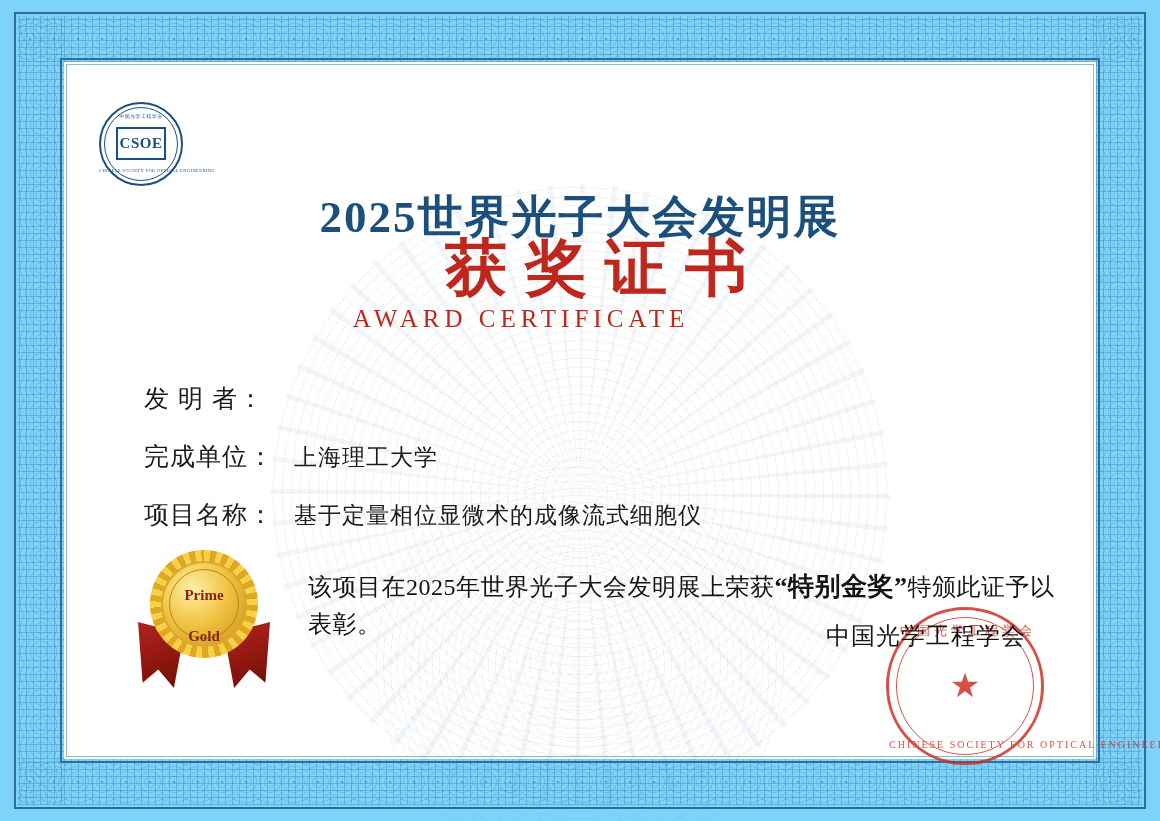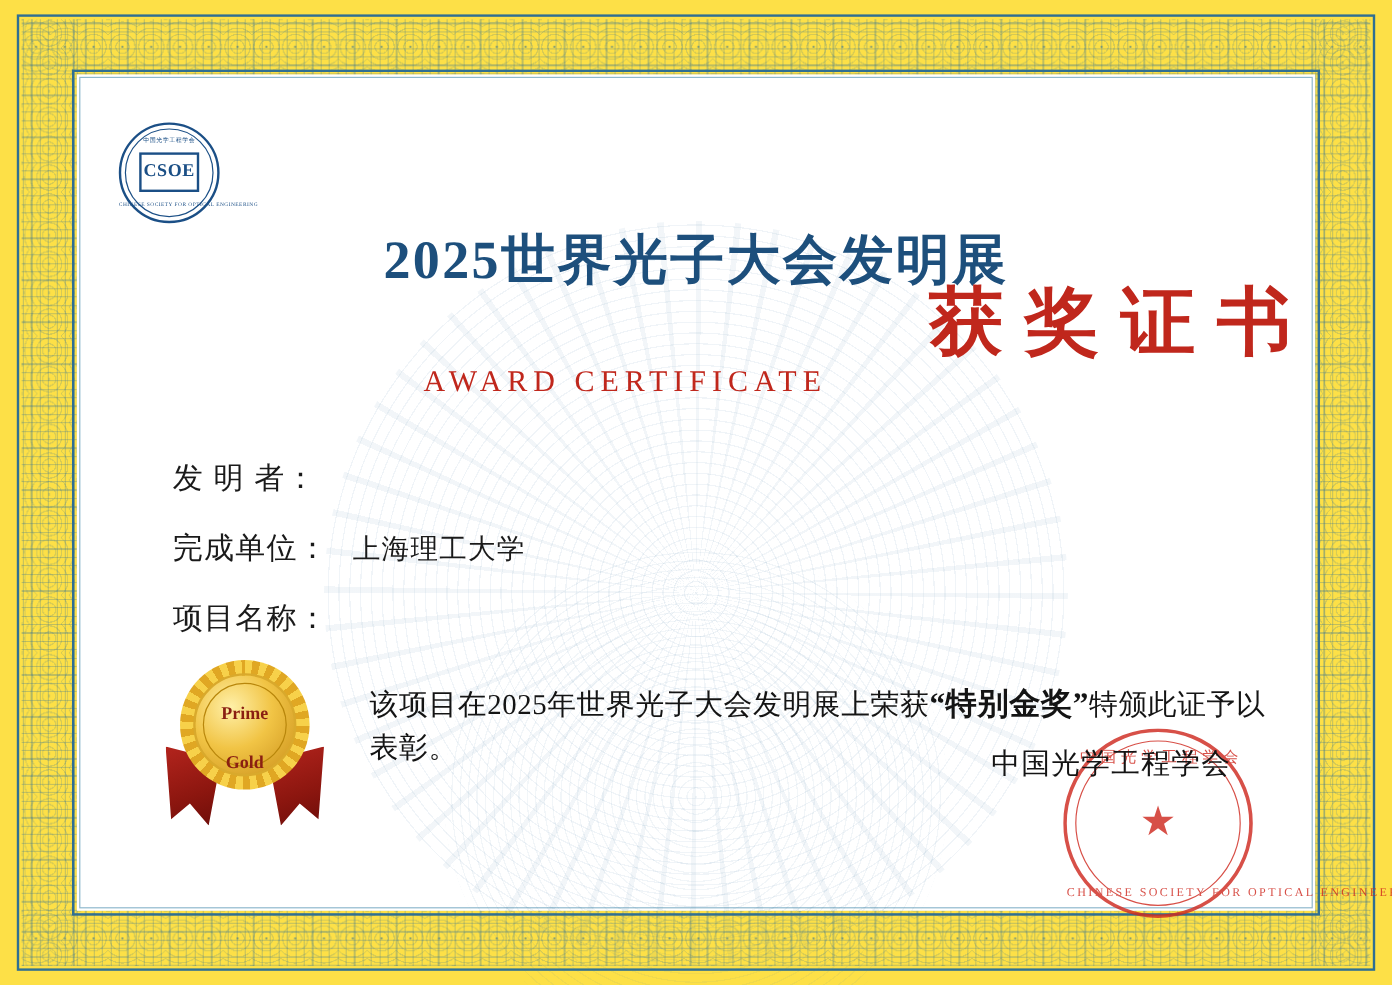--- a/index.html
+++ b/index.html
@@ -11,21 +11,21 @@
     width: 1160px;
     height: 821px;
     font-family: "Liberation Serif", serif;
     overflow: hidden;
   }
 
   #certificate {
     position: relative;
     width: 1160px;
     height: 821px;
-    background: #fde047;
+    background: #7dd3fc;
     overflow: hidden;
   }
 
   
   .border-outer {
     position: absolute;
     left: 14px; top: 12px;
     width: 1132px; height: 797px;
     border: 2px solid #2f6f93;
     box-sizing: border-box;
@@ -186,28 +186,29 @@
     font-weight: bold;
     color: #1d4f7c;
     letter-spacing: 2px;
     white-space: nowrap;
     margin-top: 28px;
   }
   .title-award {
     position: absolute;
     left: 0; top: 162px;
     width: 1028px;
-    text-align: right;
+    text-align: center;
     font-family: "Liberation Serif", serif;
     font-size: 62px;
     font-weight: bold;
     color: #c0271c;
     letter-spacing: 18px;
     text-indent: 18px;
     white-space: nowrap;
+    padding-left: 16px;
   }
   .title-en {
     position: absolute;
     left: 0; top: 241px;
     width: 905px;
     text-align: center;
     font-family: "Liberation Serif", serif;
     font-size: 25px;
     color: #c0271c;
     letter-spacing: 5px;
@@ -424,20 +425,21 @@
     <div class="fields">
       <div class="field-row">
         <div class="field-label">发 明 者：</div>
       </div>
       <div class="field-row">
         <div class="field-label">完成单位：</div>
         <div class="field-value">上海理工大学</div>
       </div>
       <div class="field-row">
         <div class="field-label">项目名称：</div>
+        <div class="field-value">基于定量相位显微术的成像流式细胞仪</div>
       </div>
     </div>
 
     <div class="seal-gold">
       <div class="ribbon-l"></div>
       <div class="ribbon-r"></div>
       <div class="star"></div>
       <div class="disc"></div>
       <div class="disc-inner">
         <span>Prime</span>

